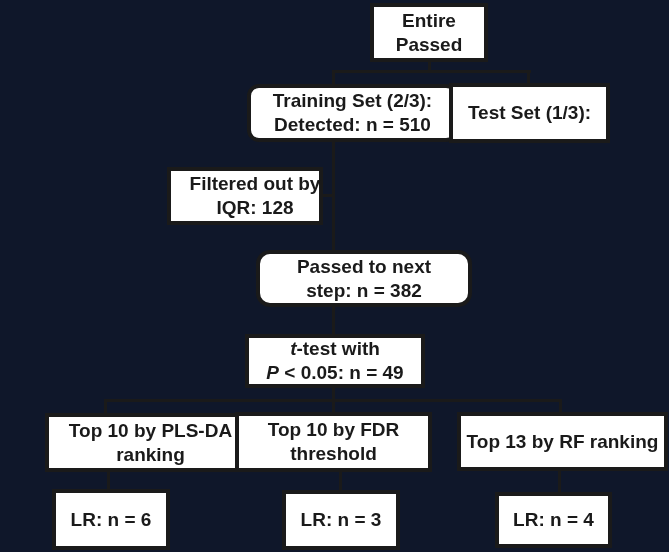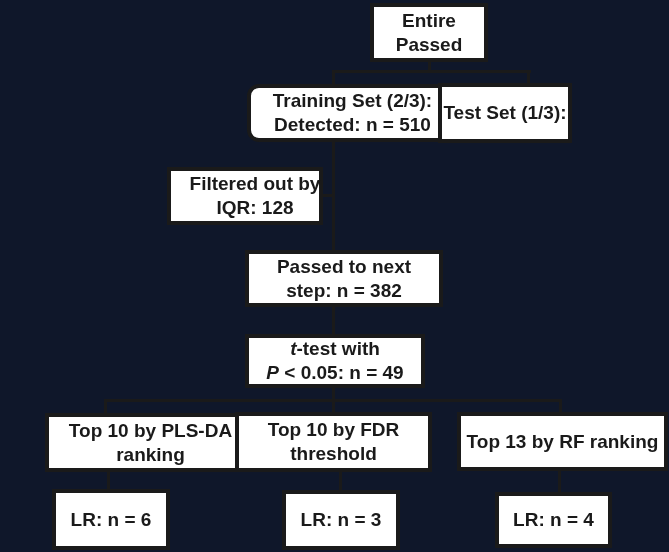--- a/index.html
+++ b/index.html
@@ -29,23 +29,23 @@
   }
   .box-line { white-space: nowrap; }
   .box-line i { font-style: italic; }
   .line {
     position: absolute;
     background: #1a1a1a;
   }
   
   #entire-cohort { left: 370px; top: 3px;   width: 118px; height: 59px; }
   #training-set  { left: 247px; top: 84px;  width: 211px; height: 58px; border-radius: 12px; }
-  #test-set      { left: 438px; top: 83px;  width: 134px; height: 60px; }
+  #test-set      { left: 449px; top: 83px;  width: 161px; height: 60px; }
   #filtered      { left: 167px; top: 167px; width: 156px; height: 58px; padding-left: 20px; }
-  #passed        { left: 245px; top: 250px; width: 198px; height: 57px; }
+  #passed        { left: 256px; top: 250px; width: 216px; height: 57px; border-radius: 14px; }
   #ttest         { left: 245px; top: 334px; width: 180px; height: 54px; }
   #plsda         { left: 1px;   top: 413px; width: 211px; height: 59px; margin-left: 44px; }
   #fdr           { left: 235px; top: 412px; width: 197px; height: 60px; text-align: right; }
   #rf            { left: 457px; top: 412px; width: 211px; height: 59px; }
   #lr-plsda      { left: 52px;  top: 489px; width: 118px; height: 61px; }
   #lr-fdr        { left: 282px; top: 490px; width: 118px; height: 60px; }
   #lr-rf         { left: 495px; top: 492px; width: 117px; height: 56px; }
   
   #c-v1  { left: 428px; top: 60px;  width: 3px;   height: 12px; }
   #c-h1  { left: 332px; top: 70px;  width: 199px; height: 3px; }

